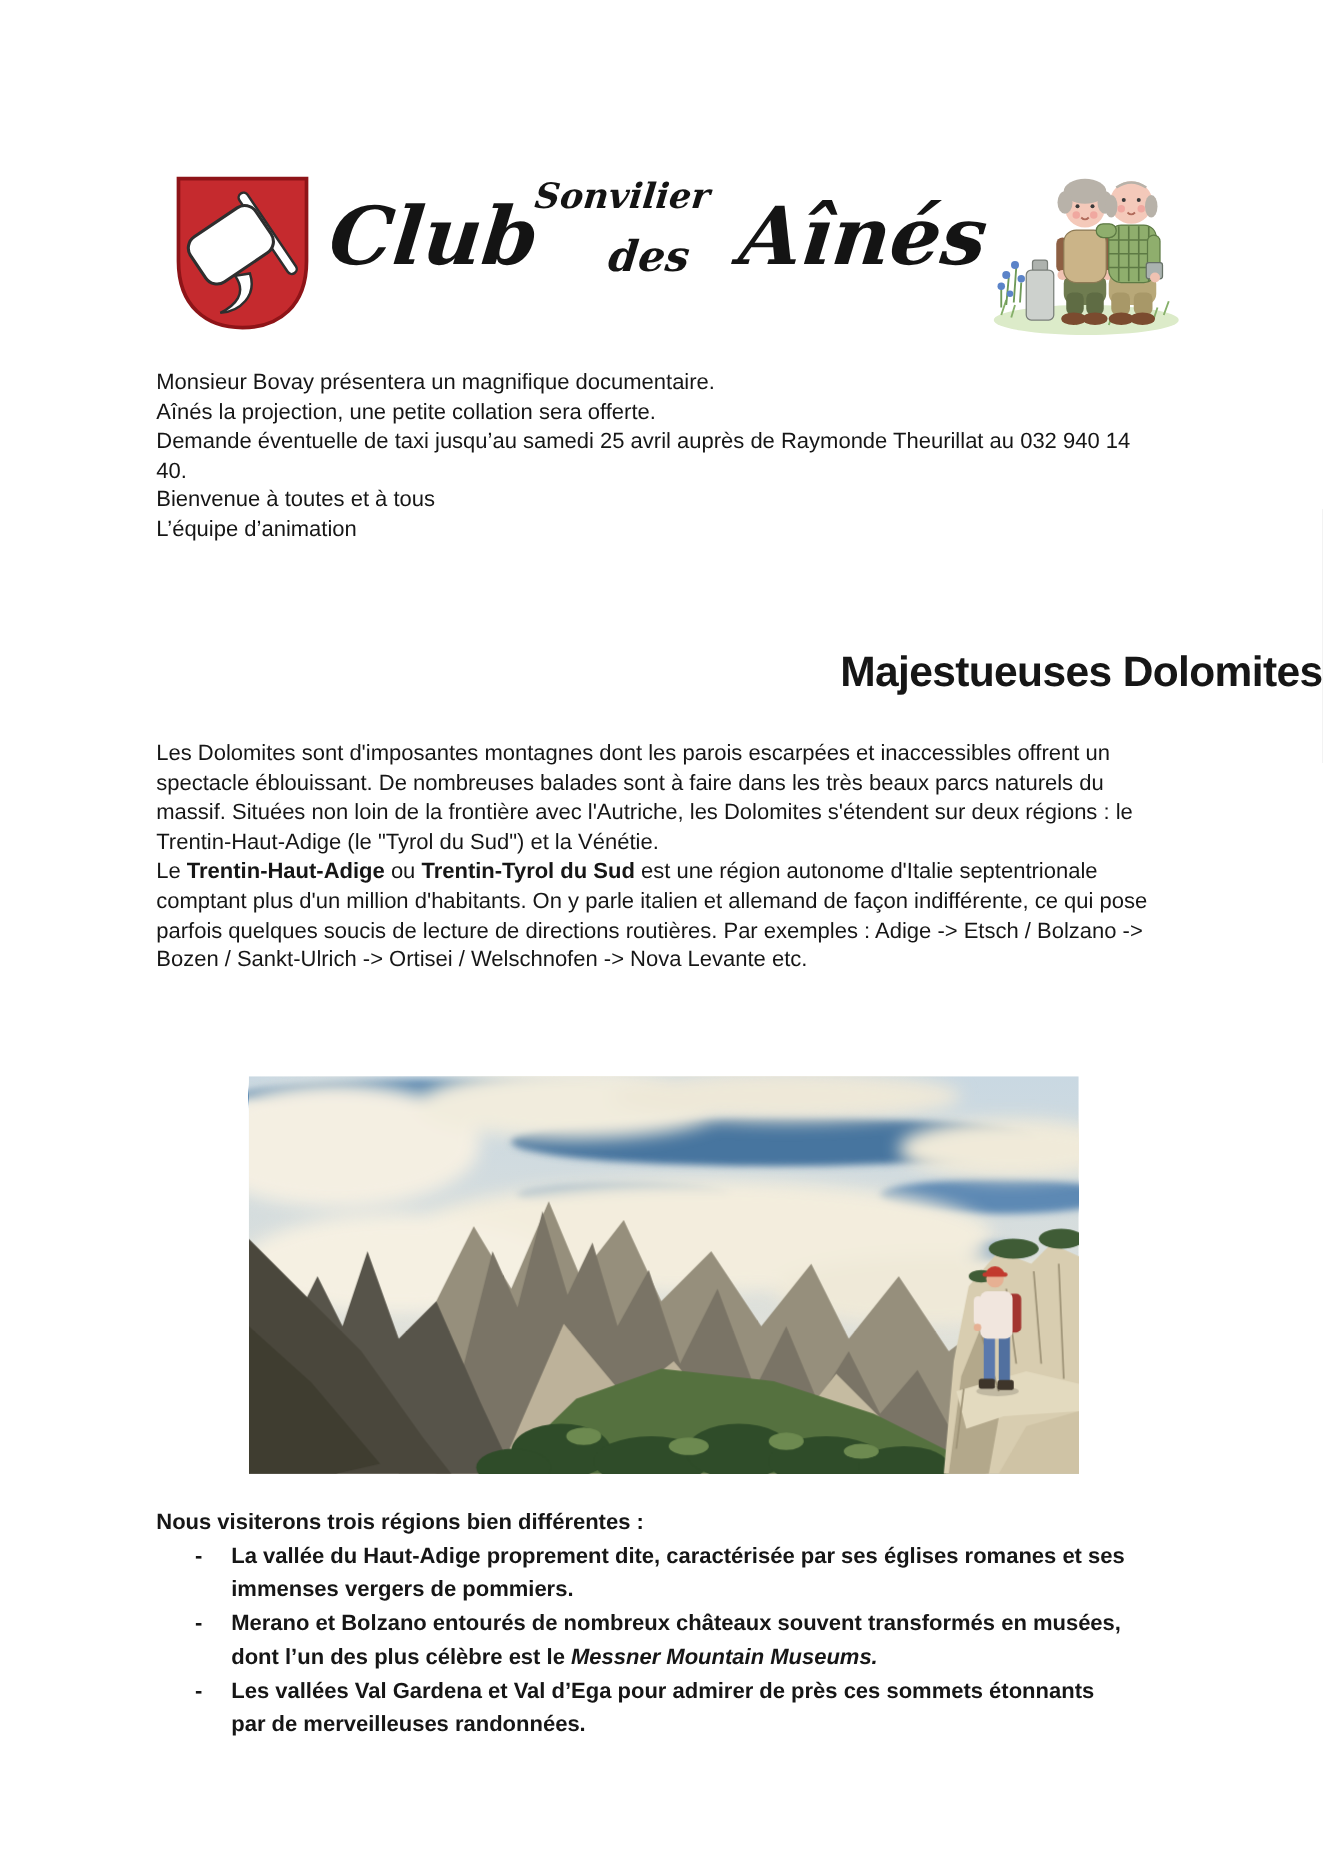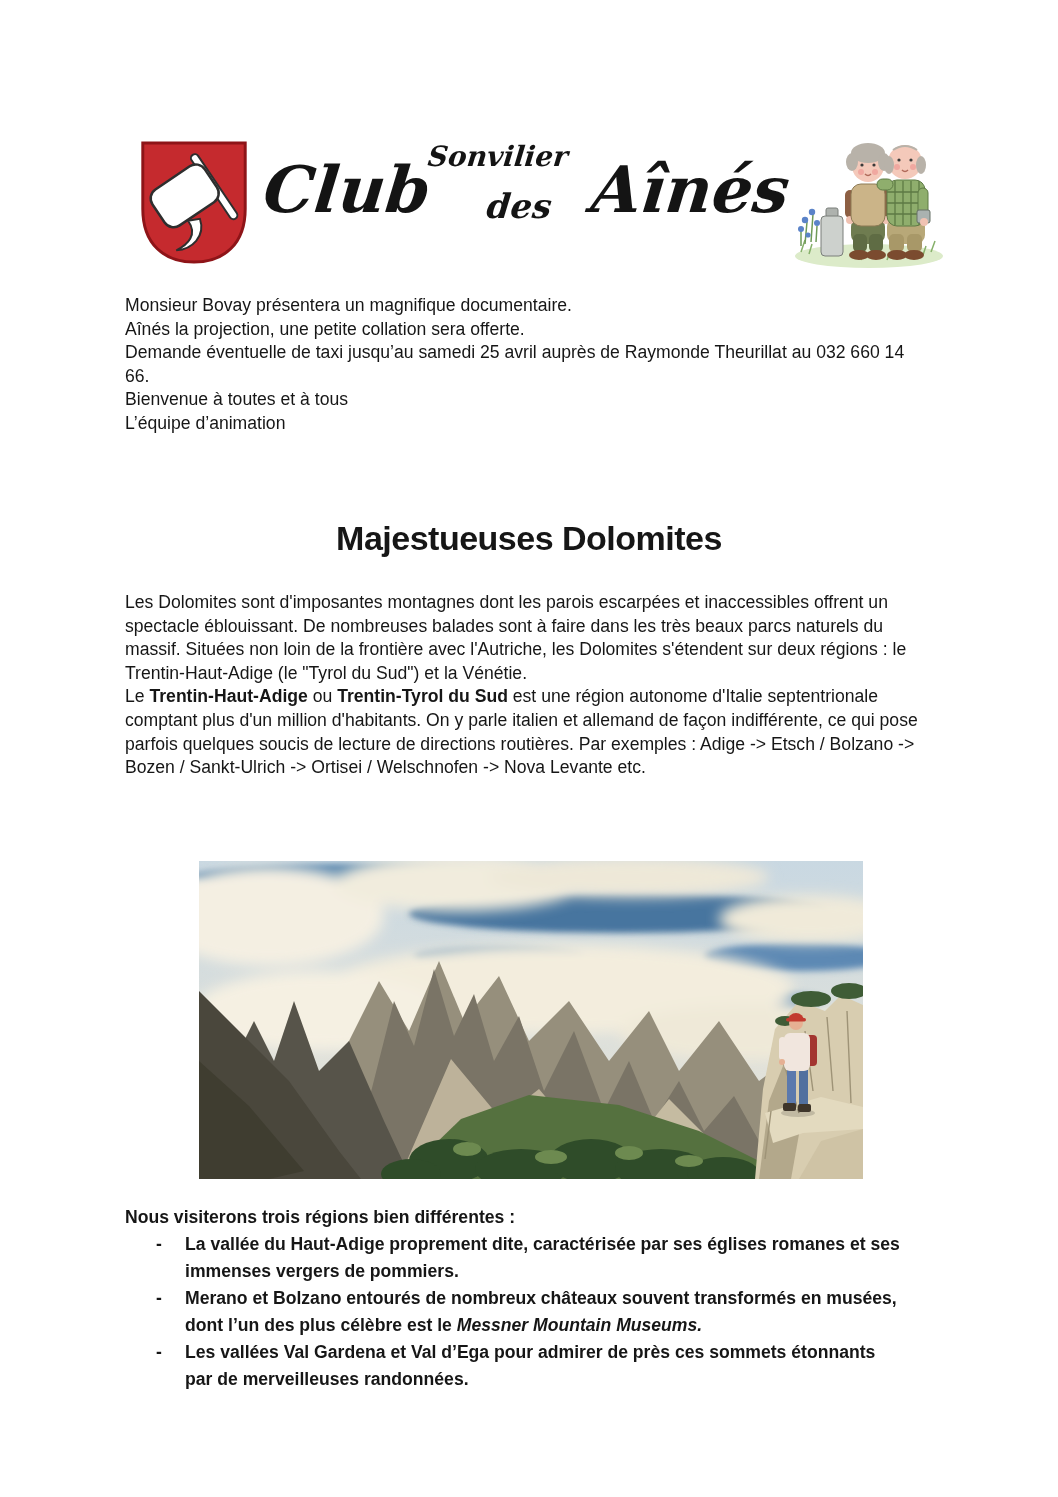--- a/index.html
+++ b/index.html
@@ -14,21 +14,21 @@
   .crest{position:absolute;left:136px;top:138px;}
   .clipart{position:absolute;left:791px;top:124px;}
   .script{position:absolute;font-family:"DejaVu Serif",serif;font-style:italic;font-weight:bold;
           color:#141414;white-space:nowrap;transform:skewX(-6deg);}
   .s-son{left:428px;top:140px;font-size:28px;}
   .s-club{left:264px;top:152px;font-size:64px;}
   .s-des{left:487px;top:186px;font-size:34px;}
   .s-aines{left:592px;top:152px;font-size:64px;}
   
   #intro{top:294px;}
-  #title{position:absolute;left:0;top:519px;width:1058px;text-align:center;
+  #title{position:absolute;left:0;top:519px;width:1058px;text-align:right;
          font-size:34px;font-weight:bold;letter-spacing:-0.5px;}
   #dolomites{top:591px;}
   #photo{position:absolute;left:199px;top:861px;width:664px;height:318px;display:block;}
   #regions{top:1204px;}
   #regions p,#regions .li{font-size:17.6px;line-height:27px;font-weight:bold;}
   .li{display:flex;margin:0;}
   .li .marker{flex:0 0 60px;padding-left:31px;box-sizing:border-box;}
   .li .txt{flex:1;padding-right:26px;}
 </style>
 </head>
@@ -111,21 +111,21 @@
         <circle cx="120" cy="36" r="1.6" fill="#3a3a3a"></circle>
       <circle cx="106" cy="43" r="3" fill="#f0a8a0"></circle>
         <circle cx="122" cy="43" r="3" fill="#f0a8a0"></circle>
       <path d="M111,46 q3,3 6,0" stroke="#b06a5a" fill="none" stroke-width="1.5"></path>
     </svg>
   </div>
 
   <div id="intro" class="block">
     <p>Monsieur Bovay présentera un magnifique documentaire.</p>
     <p>Aînés la projection, une petite collation sera offerte.</p>
-    <p>Demande éventuelle de taxi jusqu’au samedi 25 avril auprès de Raymonde Theurillat au 032 660 14 66.</p>
+    <p>Demande éventuelle de taxi jusqu’au samedi 25 avril auprès de Raymonde Theurillat au 032 940 14 40.</p>
     <p>Bienvenue à toutes et à tous</p>
     <p>L’équipe d’animation</p>
   </div>
 
   <div id="title">Majestueuses Dolomites</div>
 
   <div id="dolomites" class="block">
     <p>Les Dolomites sont d'imposantes montagnes dont les parois escarpées et inaccessibles offrent un spectacle éblouissant. De nombreuses balades sont à faire dans les très beaux parcs naturels du massif. Situées non loin de la frontière avec l'Autriche, les Dolomites s'étendent sur deux régions : le Trentin-Haut-Adige (le "Tyrol du Sud") et la Vénétie.</p>
     <p><span>Le </span><span class="b">Trentin-Haut-Adige</span><span> ou </span><span class="b">Trentin-Tyrol du Sud</span><span> est une région autonome d'Italie septentrionale comptant plus d'un million d'habitants. On y parle italien et allemand de façon indifférente, ce qui pose parfois quelques soucis de lecture de directions routières. Par exemples : Adige -&gt; Etsch / Bolzano -&gt; Bozen / Sankt-Ulrich -&gt; Ortisei / Welschnofen -&gt; Nova Levante etc.</span></p>
   </div>

